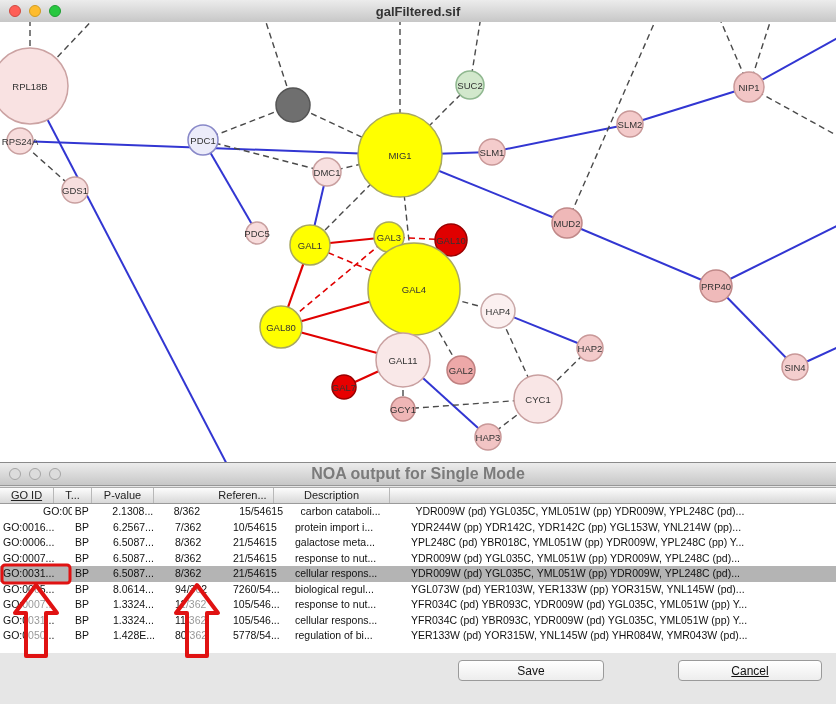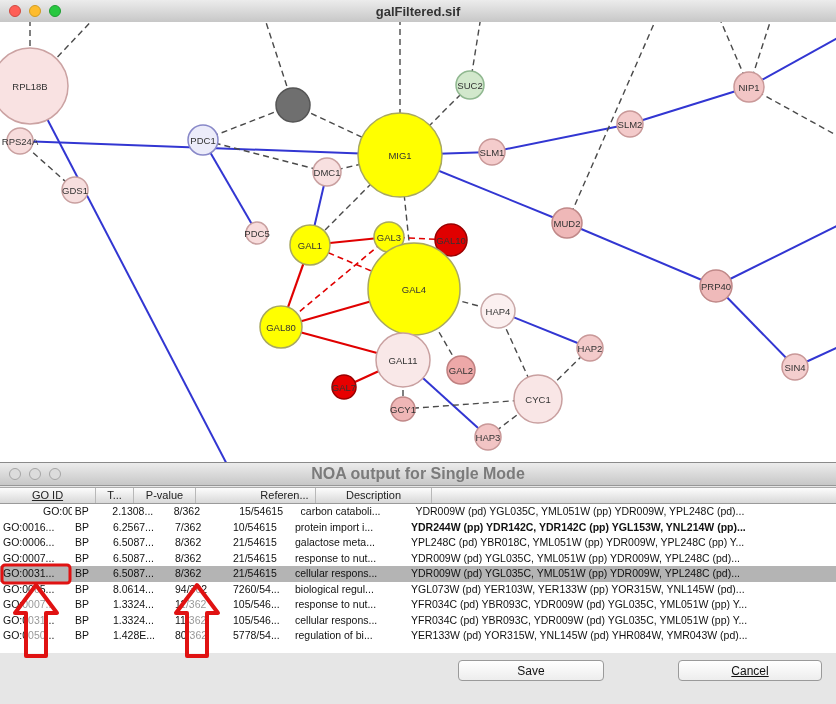--- a/index.html
+++ b/index.html
@@ -172,21 +172,21 @@
       <span class="lights">
         <span class="light off"></span>
         <span class="light off"></span>
         <span class="light off"></span>
       </span>
       <span class="title">NOA output for Single Mode</span>
     </div>
 
     <div class="table">
       <div class="thead">
-          <div class="th" style="width: 96px; text-decoration: underline;">GO ID</div>
+          <div class="th" style="width: 54px; text-decoration: underline;">GO ID</div>
           <div class="th" style="width: 38px;">T...</div>
           <div class="th" style="width: 62px;">P-value</div>
           <div class="th" style="width: 58px; margin-top: 40px;">Test</div>
           <div class="th" style="width: 62px;">Referen...</div>
           <div class="th" style="width: 116px;">Description</div>
         </div>
       <div class="tbody">
           <div class="row">
             <div class="td" style="width: 72px; padding-left: 43px;">GO:0045...</div>
             <div class="td" style="width: 38px;">BP</div>
@@ -196,21 +196,21 @@
             <div class="td" style="width: 116px;">carbon cataboli...</div>
             <div class="td" style="width: 428px;">YDR009W (pd) YGL035C, YML051W (pp) YDR009W, YPL248C (pd)...</div>
           </div>
           <div class="row">
             <div class="td" style="width: 72px;">GO:0016...</div>
             <div class="td" style="width: 38px;">BP</div>
             <div class="td" style="width: 62px;">6.2567...</div>
             <div class="td" style="width: 58px;">7/362</div>
             <div class="td" style="width: 62px;">10/54615</div>
             <div class="td" style="width: 116px;">protein import i...</div>
-            <div class="td" style="width: 428px; font-weight: bold;">YDR244W (pp) YDR142C, YDR142C (pp) YGL153W, YNL214W (pp)...</div>
+            <div class="td" style="width: 428px;">YDR244W (pp) YDR142C, YDR142C (pp) YGL153W, YNL214W (pp)...</div>
           </div>
           <div class="row">
             <div class="td" style="width: 72px;">GO:0006...</div>
             <div class="td" style="width: 38px;">BP</div>
             <div class="td" style="width: 62px;">6.5087...</div>
             <div class="td" style="width: 58px;">8/362</div>
             <div class="td" style="width: 62px;">21/54615</div>
             <div class="td" style="width: 116px;">galactose meta...</div>
             <div class="td" style="width: 428px;">YPL248C (pd) YBR018C, YML051W (pp) YDR009W, YPL248C (pp) Y...</div>
           </div>

